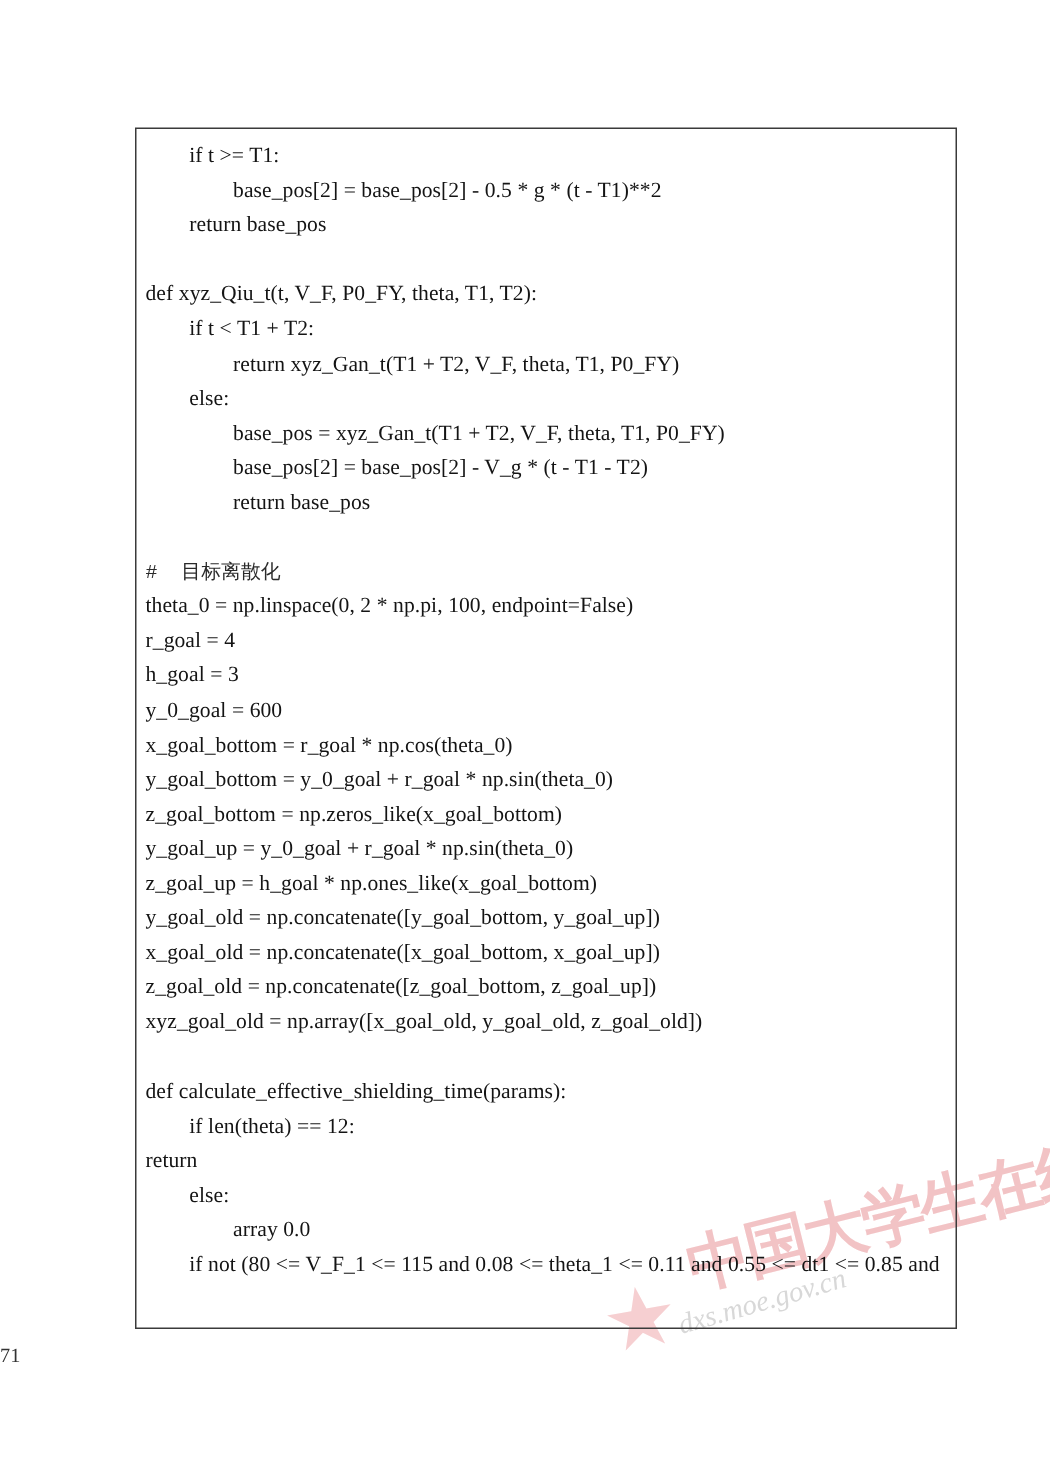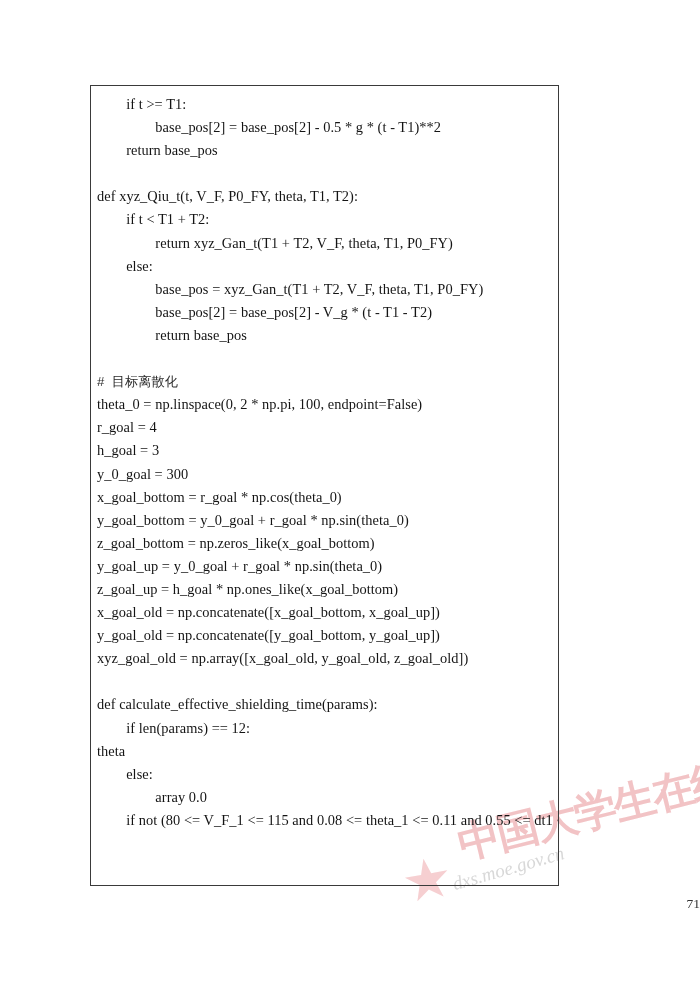--- a/index.html
+++ b/index.html
@@ -71,21 +71,21 @@
     white-space: nowrap;
     transform: rotate(-16deg);
     transform-origin: left top;
   }
 
   
   #code-frame {
     position: absolute;
     left: 90px;
     top: 85px;
-    width: 469px;
+    width: 548px;
     height: 801px;
     border: 1.6px solid #3a3a3a;
     box-sizing: border-box;
     background: transparent;
     z-index: 10;
     overflow: hidden;
   }
   #code-body {
     padding: 7px 6px 0 6px;
   }
@@ -93,32 +93,32 @@
     font-family: "Liberation Serif", "DejaVu Serif", serif;
     font-size: 14.4px;
     line-height: 23.1px;
     height: 23.1px;
     white-space: pre;
     color: #141414;
     letter-spacing: 0.05px;
   }
   .line.blank { color: transparent; }
   .line.cmt {
-    font-family: Liberation Sans, sans-serif;
+    font-family: Liberation Mono, monospace;
     font-size: 13.2px;
     color: #2a2a2a;
   }
 
   
   #page-number {
     position: absolute;
     left: 0;
     top: 896px;
     width: 700px;
-    text-align: right;
+    text-align: left;
     font-family: "Liberation Serif", serif;
     font-size: 13.5px;
     color: #333333;
     z-index: 8;
   }
 </style>
 </head>
 <body>
 
 <div id="page">
@@ -140,33 +140,34 @@
         <div class="line">                return xyz_Gan_t(T1 + T2, V_F, theta, T1, P0_FY)</div>
         <div class="line">        else:</div>
         <div class="line">                base_pos = xyz_Gan_t(T1 + T2, V_F, theta, T1, P0_FY)</div>
         <div class="line">                base_pos[2] = base_pos[2] - V_g * (t - T1 - T2)</div>
         <div class="line">                return base_pos</div>
         <div class="line blank">&nbsp;</div>
         <div class="line cmt">#  目标离散化</div>
         <div class="line">theta_0 = np.linspace(0, 2 * np.pi, 100, endpoint=False)</div>
         <div class="line">r_goal = 4</div>
         <div class="line">h_goal = 3</div>
-        <div class="line">y_0_goal = 300</div>
+        <div class="line">y_0_goal = 600</div>
         <div class="line">x_goal_bottom = r_goal * np.cos(theta_0)</div>
         <div class="line">y_goal_bottom = y_0_goal + r_goal * np.sin(theta_0)</div>
         <div class="line">z_goal_bottom = np.zeros_like(x_goal_bottom)</div>
         <div class="line">y_goal_up = y_0_goal + r_goal * np.sin(theta_0)</div>
         <div class="line">z_goal_up = h_goal * np.ones_like(x_goal_bottom)</div>
+        <div class="line">y_goal_old = np.concatenate([y_goal_bottom, y_goal_up])</div>
         <div class="line">x_goal_old = np.concatenate([x_goal_bottom, x_goal_up])</div>
-        <div class="line">y_goal_old = np.concatenate([y_goal_bottom, y_goal_up])</div>
+        <div class="line">z_goal_old = np.concatenate([z_goal_bottom, z_goal_up])</div>
         <div class="line">xyz_goal_old = np.array([x_goal_old, y_goal_old, z_goal_old])</div>
         <div class="line blank">&nbsp;</div>
         <div class="line">def calculate_effective_shielding_time(params):</div>
-        <div class="line">        if len(params) == 12:</div>
-        <div class="line">theta</div>
+        <div class="line">        if len(theta) == 12:</div>
+        <div class="line">return</div>
         <div class="line">        else:</div>
         <div class="line">                array 0.0</div>
         <div class="line">        if not (80 &lt;= V_F_1 &lt;= 115 and 0.08 &lt;= theta_1 &lt;= 0.11 and 0.55 &lt;= dt1 &lt;= 0.85 and</div>
       </div>
   </div>
 
   <div id="page-number">71</div>
 
 </div>
 

